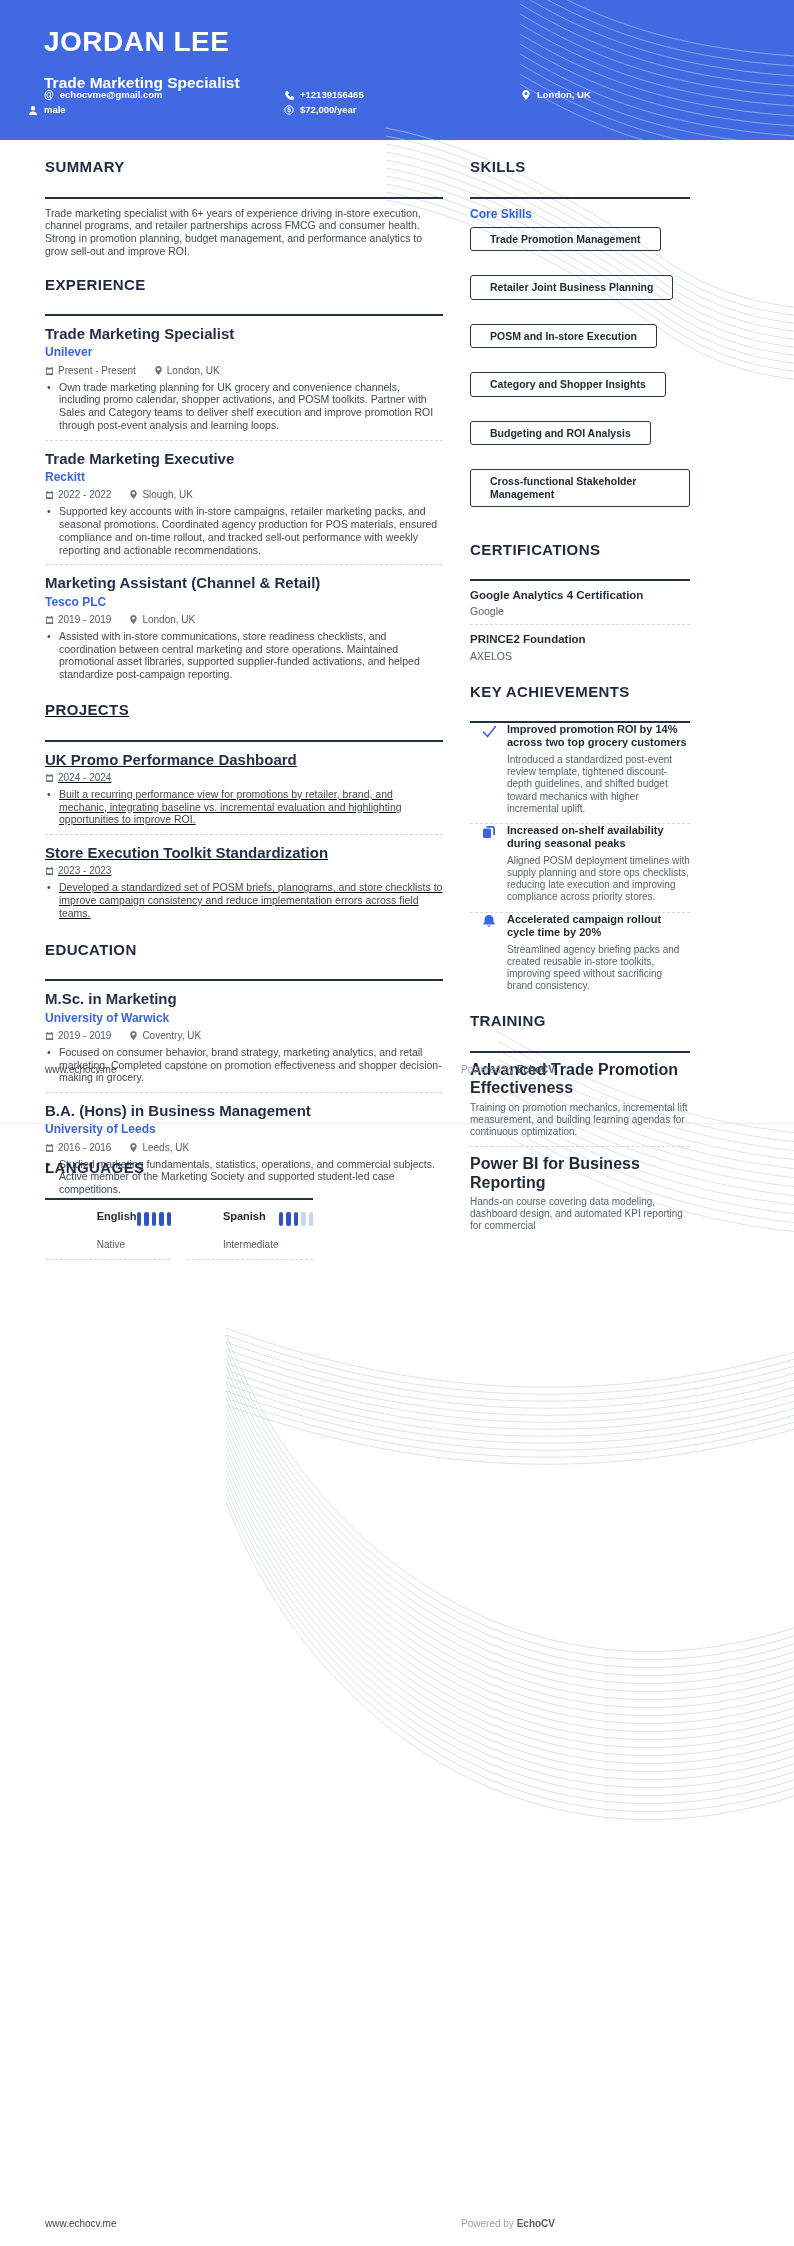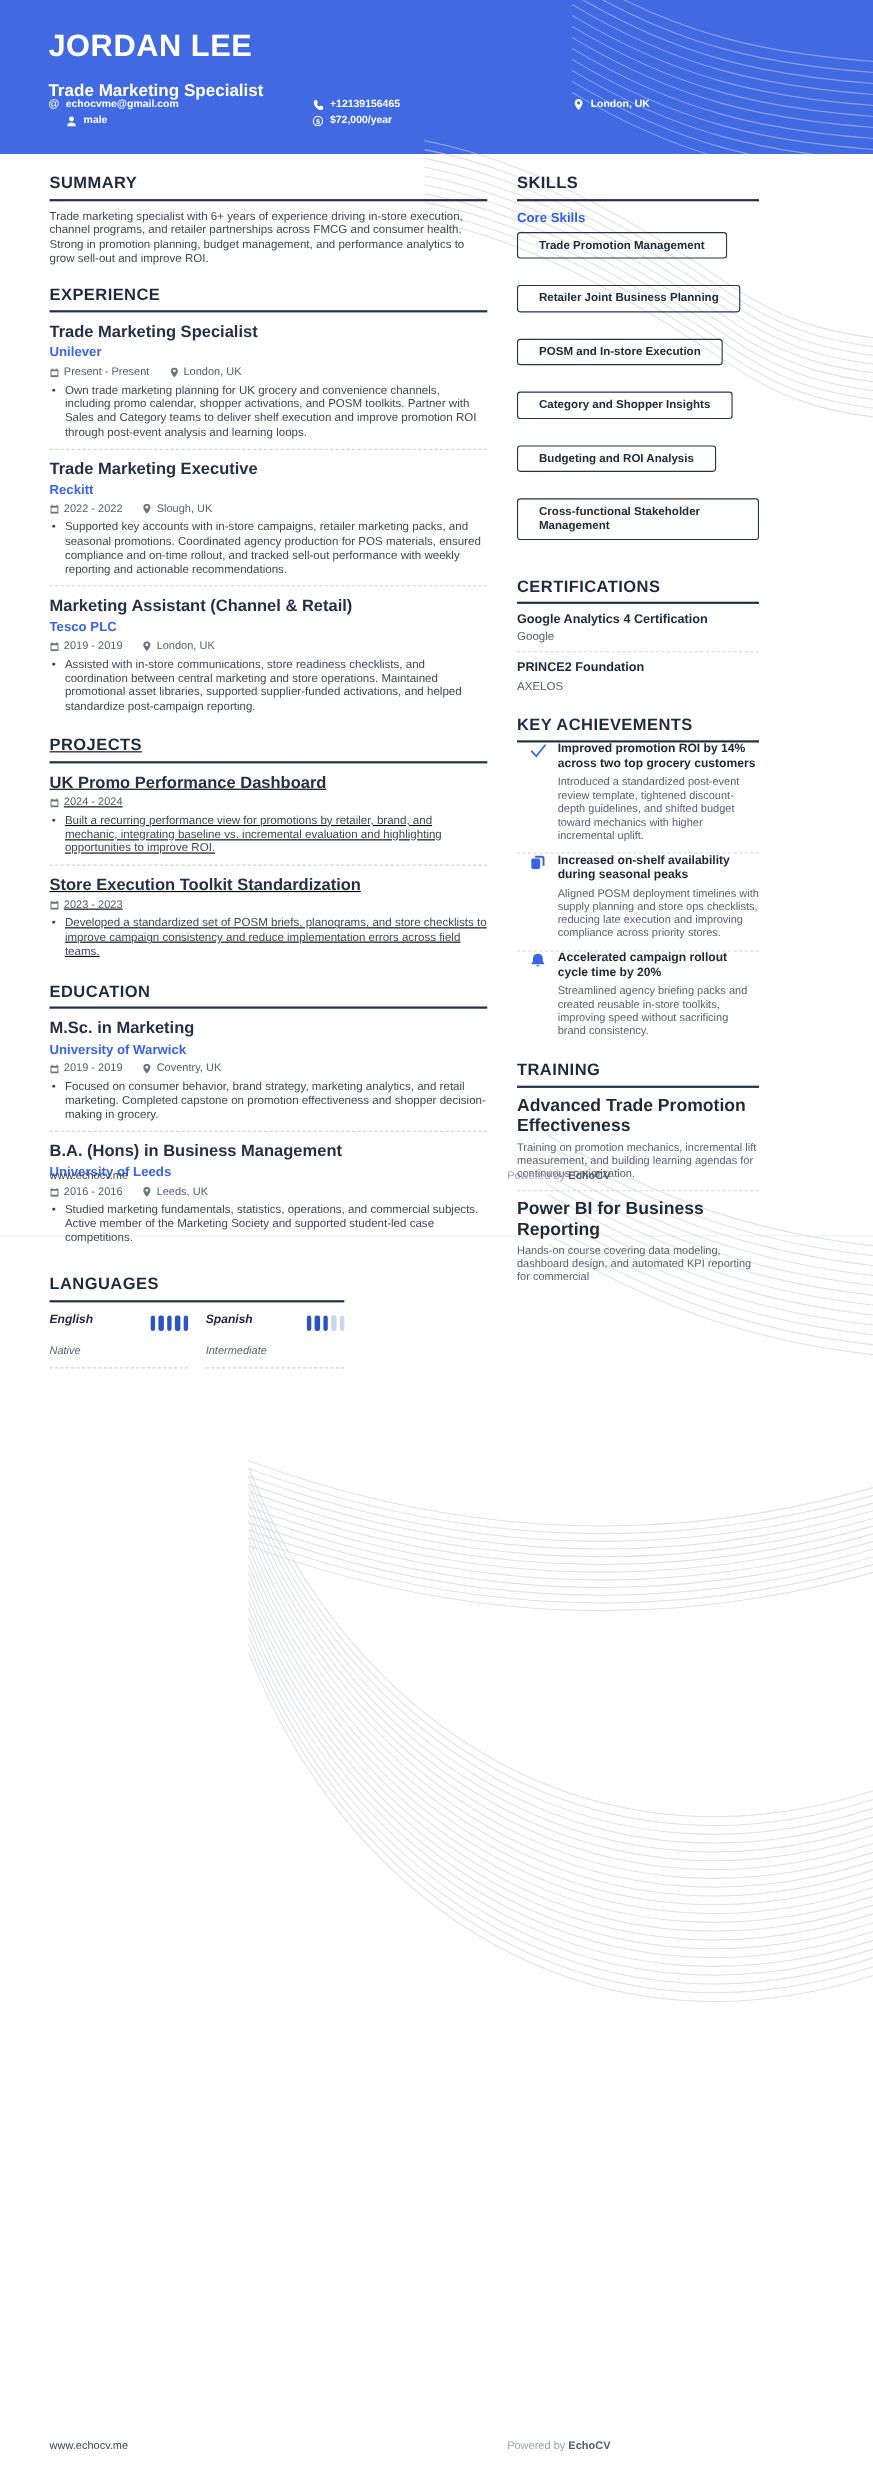--- a/index.html
+++ b/index.html
@@ -14,21 +14,21 @@
   .c-item svg{display:block;}
   .ci-at{font-size:10px;font-weight:700;color:#fff;line-height:1;}
 
   
   .waves{position:absolute;left:0;top:0;z-index:1;pointer-events:none;}
 
   
   .col-left{position:absolute;left:45px;top:140px;width:398px;z-index:2;}
   .col-right{position:absolute;left:470px;top:140px;width:220px;z-index:2;}
 
-  .h2{font-size:15px;font-weight:800;color:#1f2a40;letter-spacing:.4px;border-bottom:2.5px solid #22304a;padding-bottom:5px;line-height:1.1;}
+  .h2{font-size:15px;font-weight:800;color:#1f2a40;letter-spacing:.4px;border-bottom:2.5px solid #22304a;padding-bottom:21px;line-height:1.1;}
   .sec-summary{margin-top:19px;}
   .sec-exp{margin-top:19px;}
   .sec-proj{margin-top:21px;text-decoration:underline;}
   .sec-edu{margin-top:22px;}
   .body-p{margin:8px 0 0;font-size:10.5px;line-height:1.22;color:#43474e;}
 
   .entry{margin-top:9px;}
   .e-title{font-size:15px;font-weight:600;color:#253048;line-height:1.15;}
   .e-org{margin-top:4px;font-size:12px;font-weight:700;color:#3a64e4;line-height:1.1;}
   .meta{margin-top:5px;display:flex;align-items:center;gap:18px;font-size:10px;color:#565c66;}
@@ -59,21 +59,21 @@
   .f2{top:2218px;}
   .site{color:#3c4250;}
   .powered{color:#9aa0a8;}
   .brand{color:#555b66;font-weight:600;}
 
   .page-line{position:absolute;left:0;top:1123px;width:794px;border-top:1px solid #eceef1;z-index:0;}
 
   
   .lang-sec{position:absolute;left:45px;top:1160px;width:268px;z-index:2;}
   .lang-grid{display:flex;gap:16px;margin-top:10px;}
-  .lang-cell{flex:1 1 0;display:flex;justify-content:space-between;align-items:flex-start;border-bottom:1px dashed #d2d6dd;padding-bottom:9px;font-style:italic;}
+  .lang-cell{flex:1 1 0;display:flex;justify-content:flex-end;align-items:flex-start;border-bottom:1px dashed #d2d6dd;padding-bottom:9px;}
   .lang-name{font-size:11px;font-weight:700;color:#1f2733;line-height:1.2;}
   .lang-level{font-size:10px;color:#5a6069;margin-top:16px;}
   .bars{display:flex;gap:3px;margin-top:2px;}
   .bar{width:4.5px;height:14px;border-radius:2px;background:#ccd5ea;}
   .bar.filled{background:#3053c4;}
 </style>
 </head>
 <body>
 
 <div class="page">
@@ -170,21 +170,21 @@
 
   <div class="page-line"></div>
 
   <div class="name">JORDAN LEE</div>
   <div class="jobtitle">Trade Marketing Specialist</div>
 
   <div class="c-item" style="left:44px;top:89px;">
     <span class="ci-at">@</span>
     <span>echocvme@gmail.com</span>
   </div>
-  <div class="c-item" style="left:60px;top:104px;">
+  <div class="c-item" style="left:28px;top:104px;">
     <svg width="10" height="10" viewBox="0 0 10 10">
         <path d="M5 1a2.2 2.2 0 110 4.4A2.2 2.2 0 015 1zM1 10c0-2.2 1.8-3.6 4-3.6S9 7.8 9 10z" fill="#fff"></path>
       </svg>
     <span>male</span>
   </div>
   <div class="c-item" style="left:284px;top:89px;">
     <svg width="10" height="10" viewBox="0 0 10 10">
         <path d="M2 1c.5-.5 1.4-.4 1.8.2l.9 1.3c.3.5.2 1.1-.2 1.5l-.5.5c.5 1 1.4 1.9 2.4 2.4l.5-.5c.4-.4 1-.5 1.5-.2l1.3.9c.6.4.7 1.3.2 1.8l-.6.6c-.5.5-1.2.7-1.9.5C5 9.8 1.9 6.7 1.2 4 1 3.3 1.2 2.6 1.7 2.1z" fill="#fff"></path>
       </svg>
     <span>+12139156465</span>

